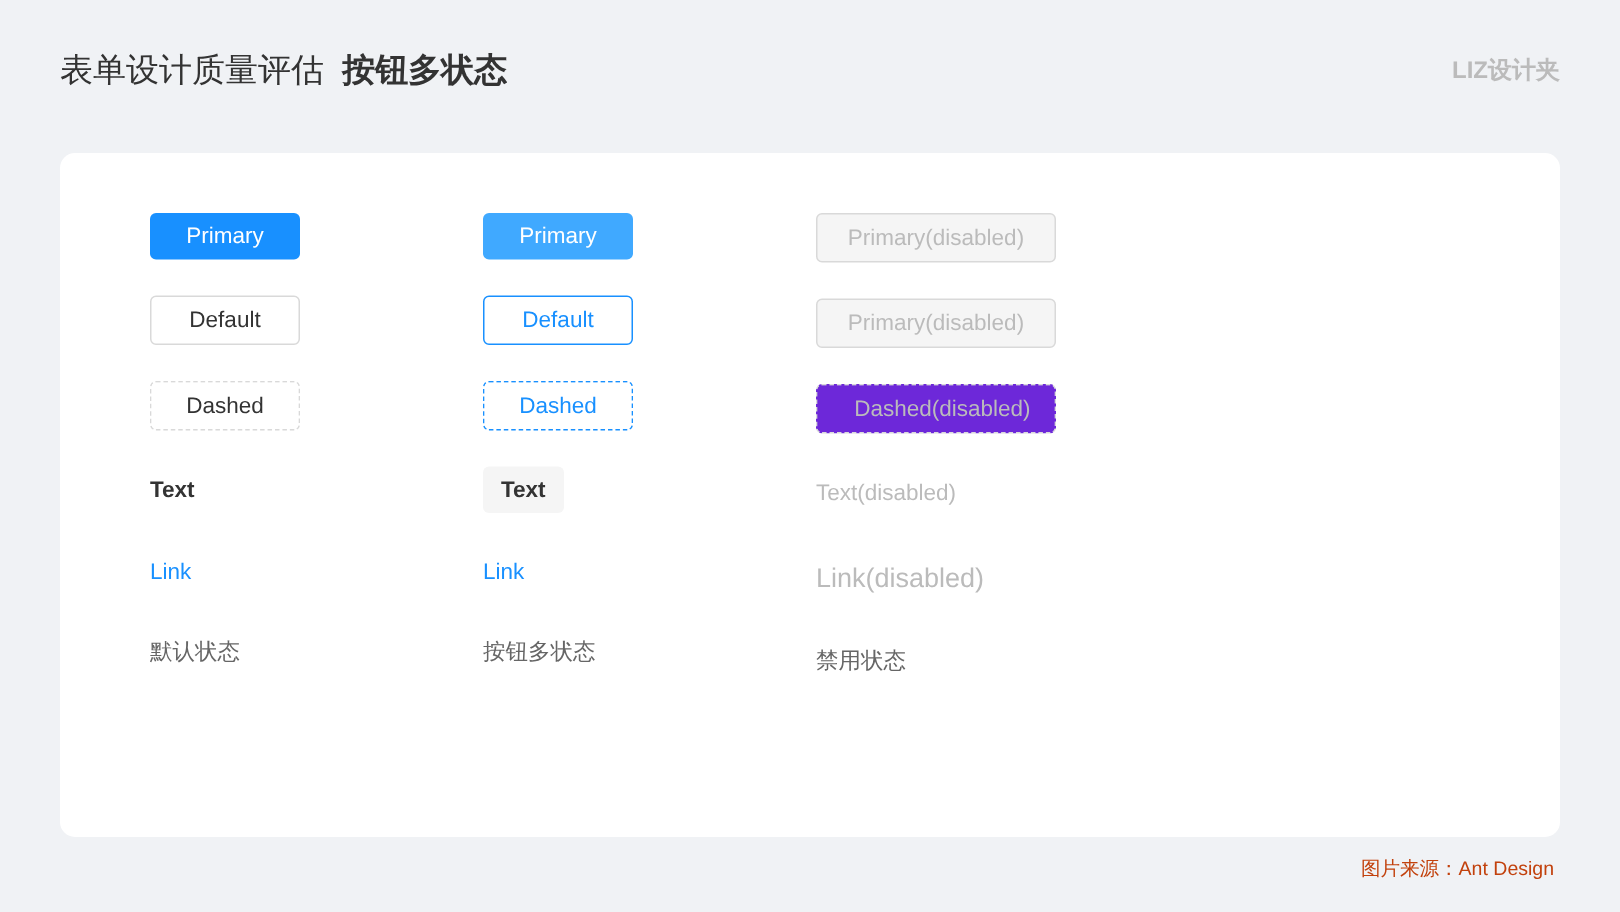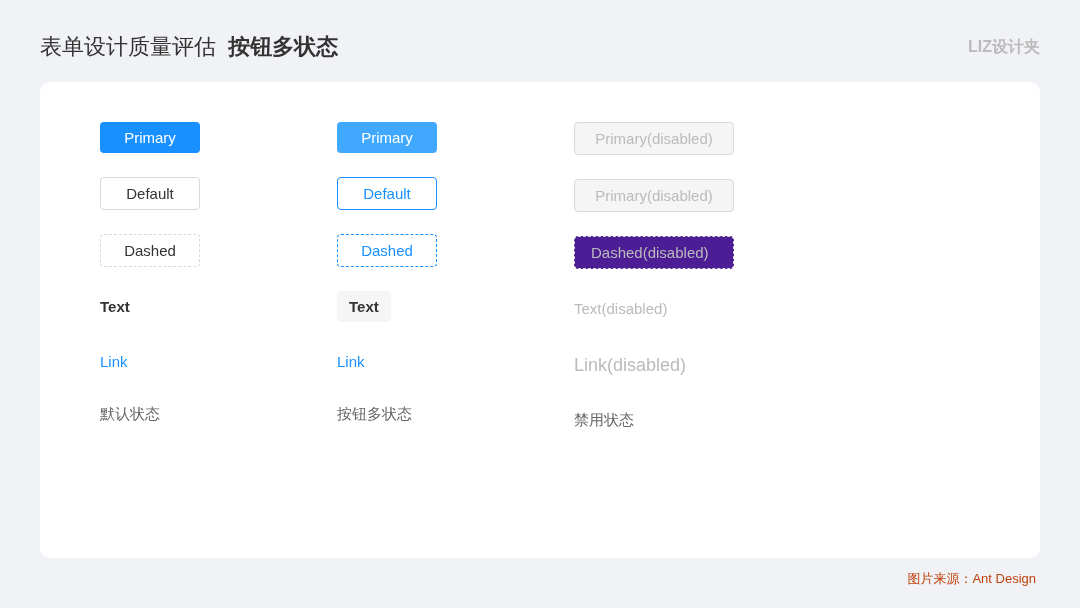--- a/index.html
+++ b/index.html
@@ -17,21 +17,21 @@
       height: 100%;
       display: flex;
       flex-direction: column;
       padding: 32px 40px 20px 40px;
     }
 
     .header {
       display: flex;
       justify-content: space-between;
       align-items: center;
-      margin-bottom: 20px;
+      margin-bottom: 40px;
     }
 
     .header-title {
       font-size: 22px;
       color: #333;
       font-weight: 400;
     }
 
     .header-title strong {
       font-weight: 700;
@@ -49,21 +49,21 @@
       flex: 1;
       padding: 40px 60px;
       display: flex;
       flex-direction: column;
       justify-content: space-between;
     }
 
     .button-grid {
       display: flex;
       justify-content: flex-start;
-      gap: 17px;
+      gap: 2px;
       flex: 1;
       align-items: flex-start;
     }
 
     .column {
       display: flex;
       flex-direction: column;
       align-items: flex-start;
       gap: 24px;
       width: 220px;
@@ -168,29 +168,29 @@
       border: 1px dashed #1890ff;
       border-radius: 4px;
       padding: 7px 20px;
       font-size: 15px;
       cursor: pointer;
       min-width: 100px;
       text-align: center;
     }
 
     .btn-dashed-disabled {
-      background: #4c1d95;
+      background: #6d28d9;
       color: #bbb;
       border: 1px dashed #d9d9d9;
       border-radius: 4px;
       padding: 7px 16px;
       font-size: 15px;
       cursor: not-allowed;
       min-width: 160px;
-      text-align: left;
+      text-align: right;
     }
 
     
     .btn-text {
       background: transparent;
       color: #333;
       border: none;
       padding: 7px 0;
       font-size: 15px;
       cursor: pointer;

